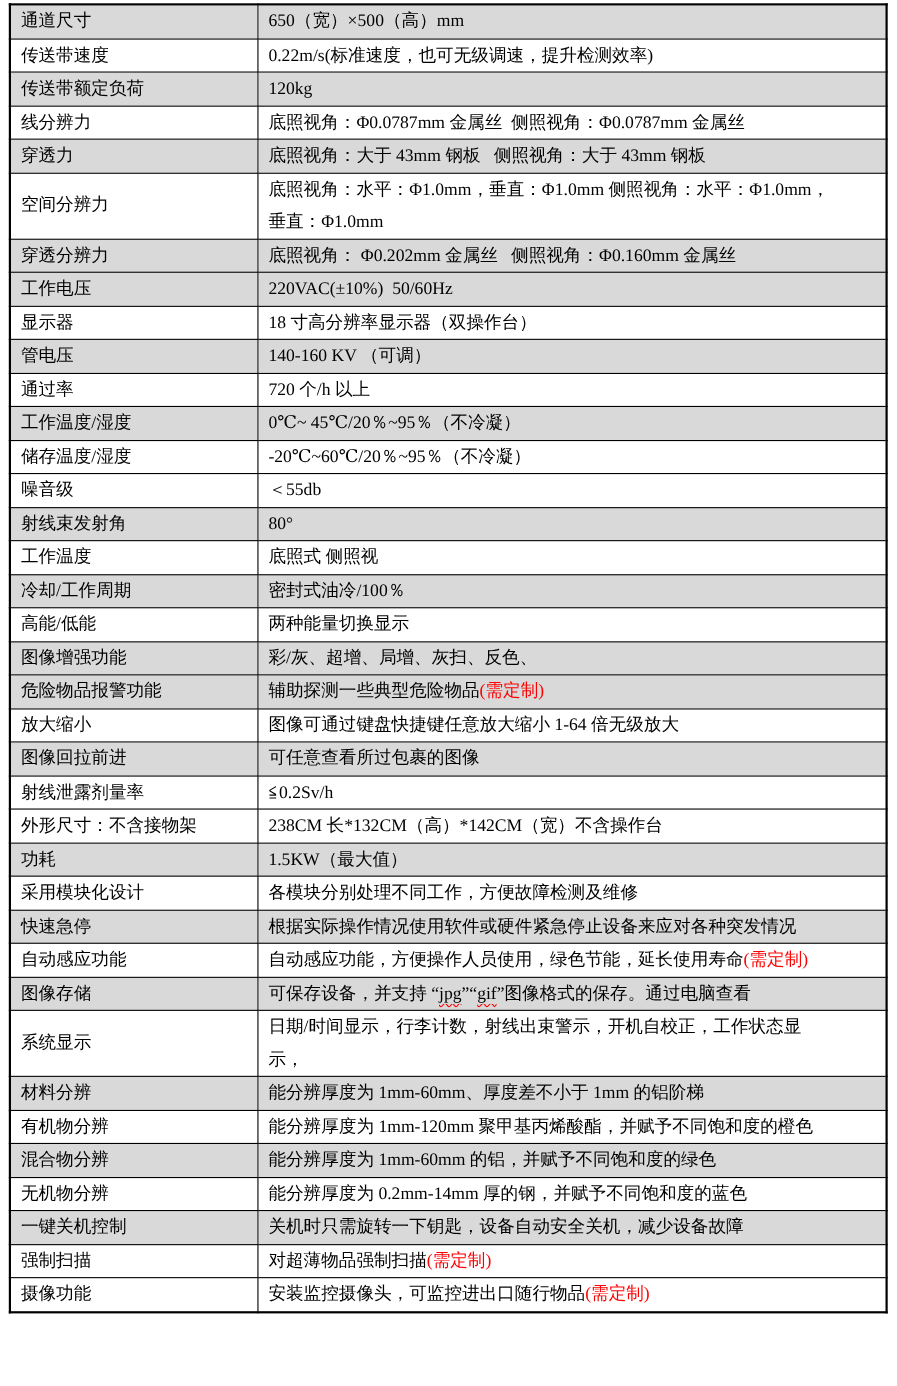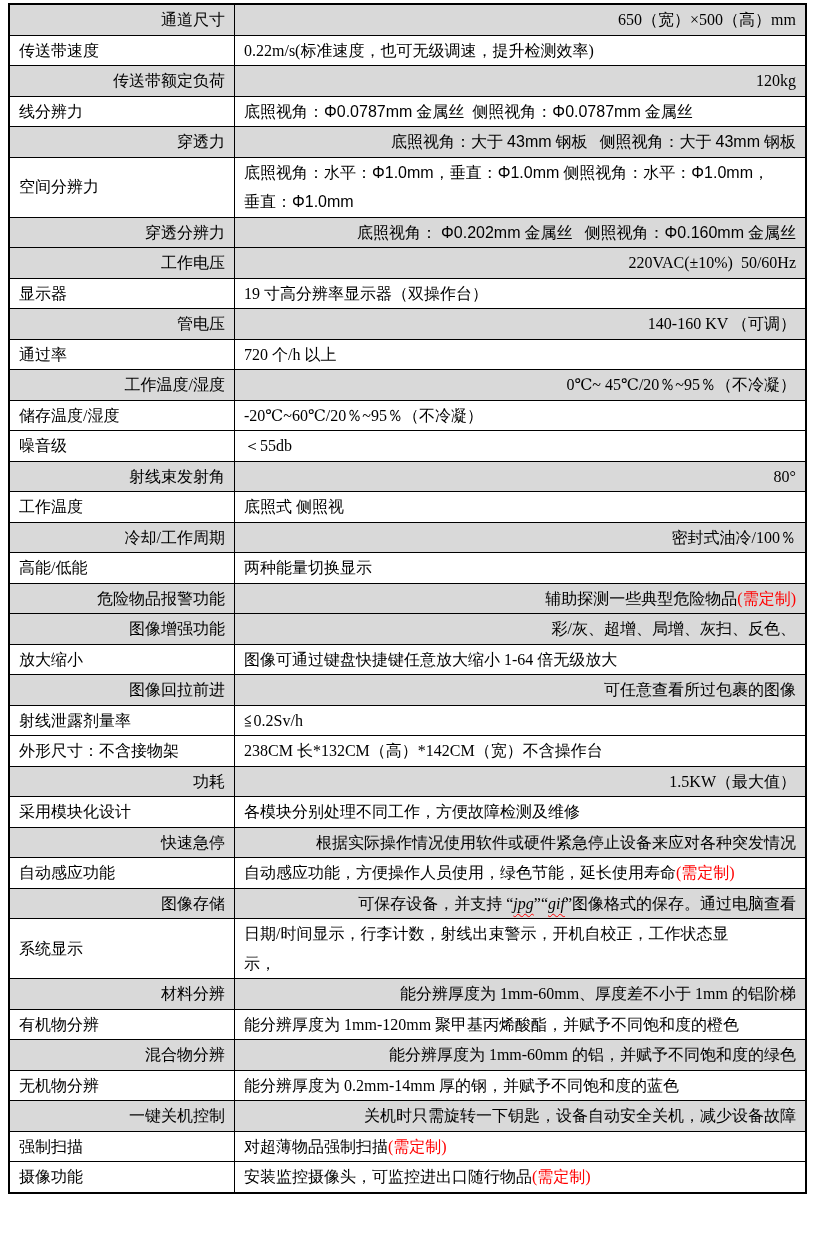--- a/index.html
+++ b/index.html
@@ -33,34 +33,32 @@
   }
   td.label-cell {
     width: 206px;
   }
   td.value-cell {
     white-space: pre-wrap;
     word-break: break-all;
   }
   tr.shaded td {
     background: var(--shaded, #d9d9d9);
-    text-align: right;
   }
   .s-n { }
   .s-sans {
-    font-family: Liberation Sans, sans-serif;
+    font-family: Liberation Serif, serif;
   }
   .s-red {
     color: var(--red, #ff0000);
   }
   .s-spell {
     text-decoration: underline wavy var(--red, #ff0000) 1px;
     text-decoration-skip-ink: none;
     text-underline-offset: 4px;
-    font-style: italic;
   }
 </style>
 </head>
 <body style="background: rgb(255, 255, 255);">
 
 <table class="spec">
   <tbody id="spec-body">
       <tr class="shaded">
         <td class="label-cell">通道尺寸</td>
         <td class="value-cell"><span class="s-n">650（宽）×500（高）mm</span></td>
@@ -89,21 +87,21 @@
       <tr class="shaded">
         <td class="label-cell">穿透分辨力</td>
         <td class="value-cell"><span class="s-n">底照视角： </span><span class="s-sans">Φ0.202mm</span><span class="s-n"> 金属丝   侧照视角：</span><span class="s-sans">Φ0.160mm</span><span class="s-n"> 金属丝</span></td>
       </tr>
       <tr class="shaded">
         <td class="label-cell">工作电压</td>
         <td class="value-cell"><span class="s-n">220VAC(±10%)  50/60Hz</span></td>
       </tr>
       <tr>
         <td class="label-cell">显示器</td>
-        <td class="value-cell"><span class="s-n">19 寸高分辨率显示器（双操作台）</span></td>
+        <td class="value-cell"><span class="s-n">18 寸高分辨率显示器（双操作台）</span></td>
       </tr>
       <tr class="shaded">
         <td class="label-cell">管电压</td>
         <td class="value-cell"><span class="s-n">140-160 KV （可调）</span></td>
       </tr>
       <tr>
         <td class="label-cell">通过率</td>
         <td class="value-cell"><span class="s-n">720 个/h 以上</span></td>
       </tr>
       <tr class="shaded">
@@ -128,26 +126,26 @@
       </tr>
       <tr class="shaded">
         <td class="label-cell">冷却/工作周期</td>
         <td class="value-cell"><span class="s-n">密封式油冷/100％</span></td>
       </tr>
       <tr>
         <td class="label-cell">高能/低能</td>
         <td class="value-cell"><span class="s-n">两种能量切换显示</span></td>
       </tr>
       <tr class="shaded">
+        <td class="label-cell">图像增强功能</td>
+        <td class="value-cell"><span class="s-n">彩/灰、超增、局增、灰扫、反色、</span></td>
+      </tr>
+      <tr class="shaded">
         <td class="label-cell">危险物品报警功能</td>
         <td class="value-cell"><span class="s-n">辅助探测一些典型危险物品</span><span class="s-red">(需定制)</span></td>
-      </tr>
-      <tr class="shaded">
-        <td class="label-cell">图像增强功能</td>
-        <td class="value-cell"><span class="s-n">彩/灰、超增、局增、灰扫、反色、</span></td>
       </tr>
       <tr>
         <td class="label-cell">放大缩小</td>
         <td class="value-cell"><span class="s-n">图像可通过键盘快捷键任意放大缩小 1-64 倍无级放大</span></td>
       </tr>
       <tr class="shaded">
         <td class="label-cell">图像回拉前进</td>
         <td class="value-cell"><span class="s-n">可任意查看所过包裹的图像</span></td>
       </tr>
       <tr>

